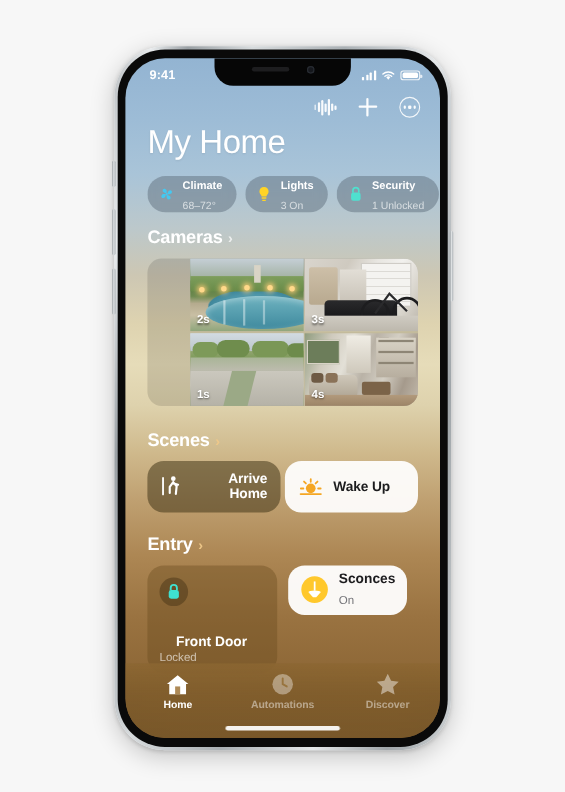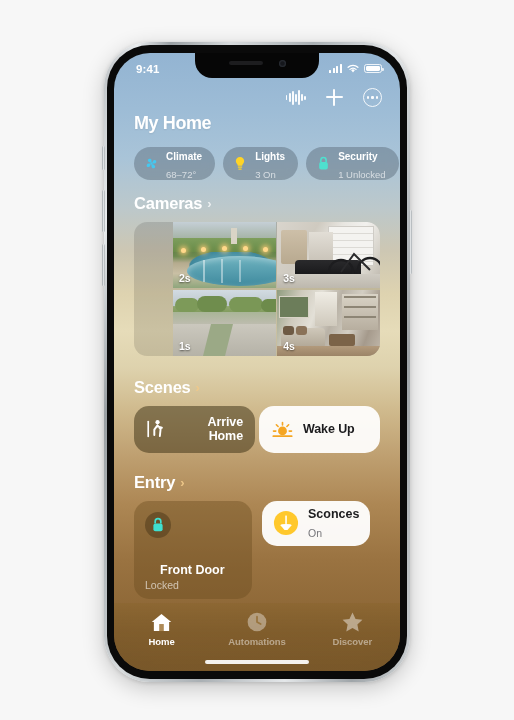--- a/index.html
+++ b/index.html
@@ -98,21 +98,21 @@
   .wave i:nth-child(7){height:4px}
   .plus { position: relative; width: 17px; height: 17px; }
   .plus::before, .plus::after { content:''; position:absolute; background: rgba(255,255,255,.96); border-radius:1px; }
   .plus::before { left:0; top:7.3px; width:17px; height:2.1px; }
   .plus::after { top:0; left:7.3px; height:17px; width:2.1px; }
   .ellip { width: 19px; height: 19px; border-radius: 50%; border: 1.5px solid rgba(255,255,255,.88);
            display: flex; align-items:center; justify-content:center; gap:2px; }
   .ellip i { width: 2.2px; height: 2.2px; border-radius: 50%; background: rgba(255,255,255,.95); }
 
   
-  #title { padding: 6px 20px 0 20px; color: #fff; font-size: 18px; font-weight: bold; letter-spacing: -.4px;
+  #title { padding: 6px 20px 0 20px; color: #fff; font-size: 30px; font-weight: normal; letter-spacing: -.4px;
            text-shadow: 0 1px 2px rgba(0,0,0,.08); }
 
   
   #chips { display: flex; gap: 8px; padding: 13px 0 0 20px; }
   .chip { flex: 0 0 auto; display: flex; align-items: center; gap: 7px;
           background: rgba(80,95,110,.42); backdrop-filter: blur(6px);
           border-radius: 17px; padding: 6px 13px 6px 9px; height: 33px; }
   .chip-ico { width: 16px; height: 16px; display:flex; align-items:center; justify-content:center; flex:0 0 auto;}
   .chip-txt { line-height: 1.12; }
   .chip-title { color: #fff; font-size: 10px; font-weight: bold; white-space: nowrap; }

